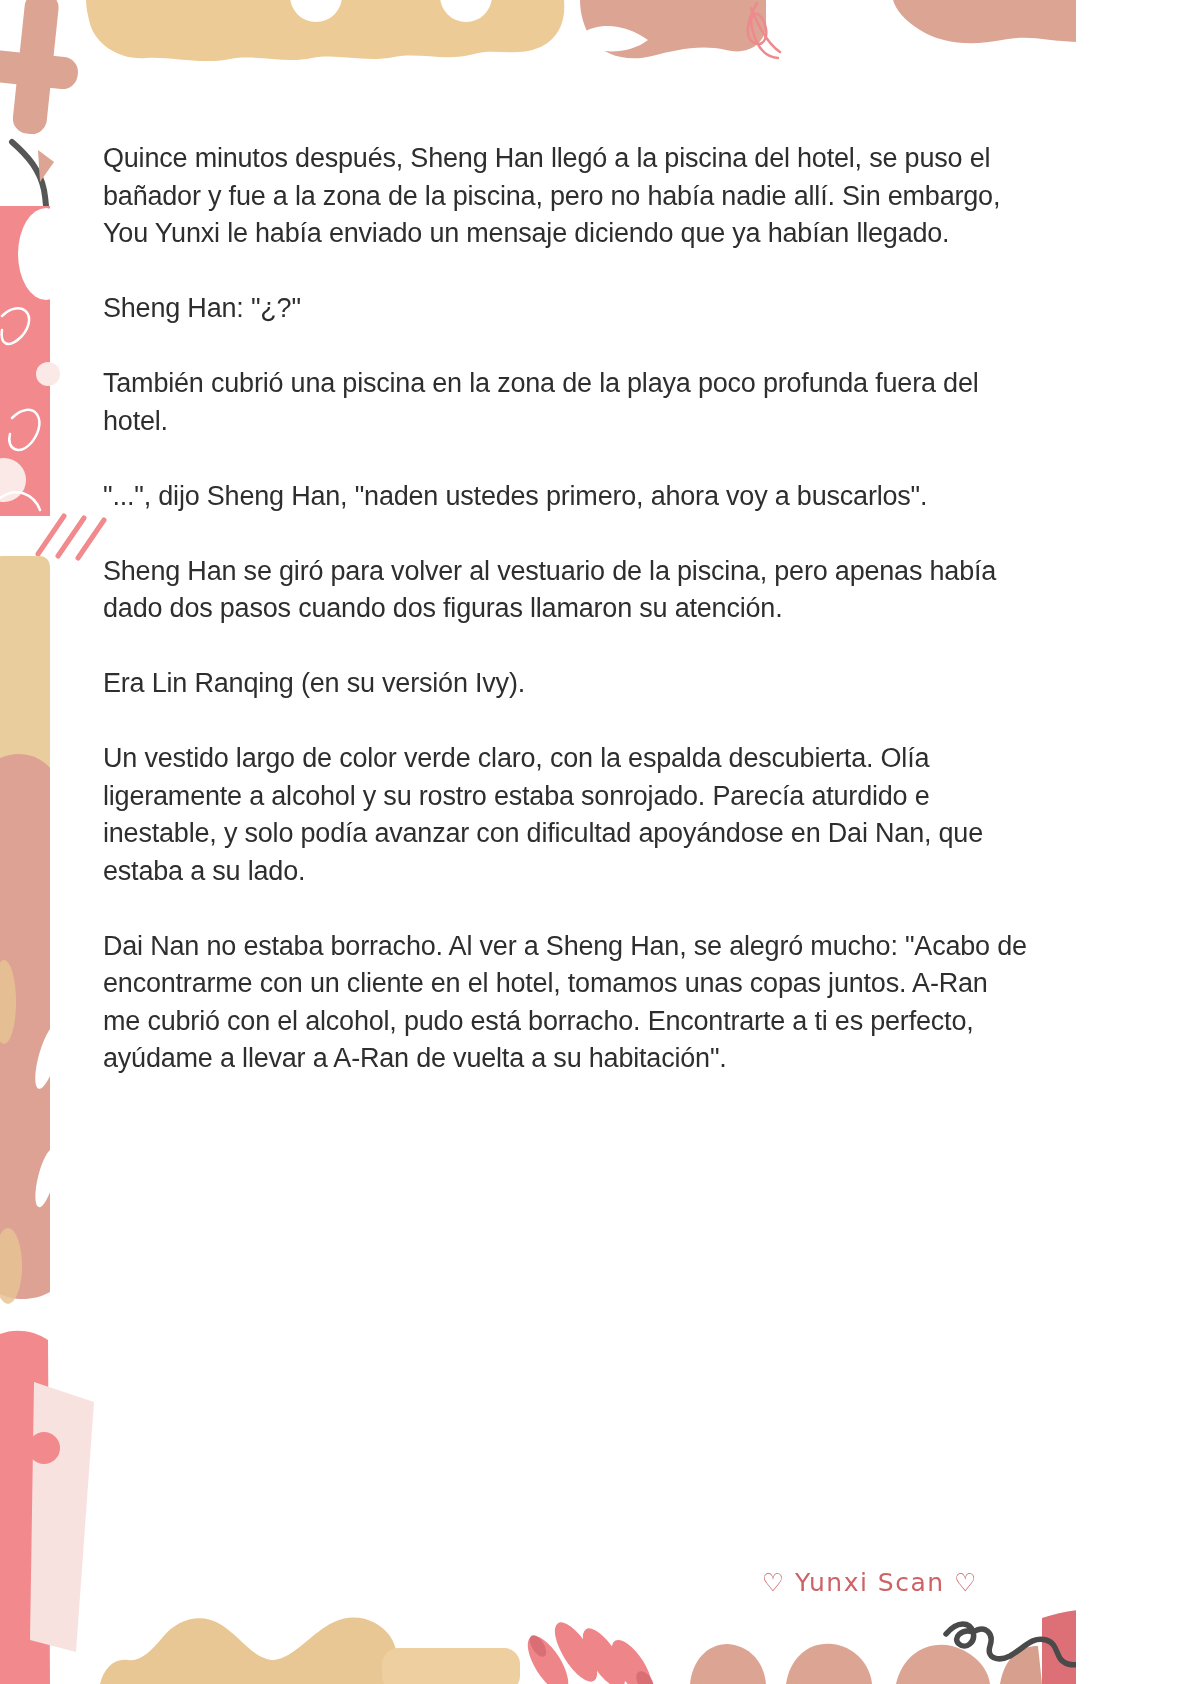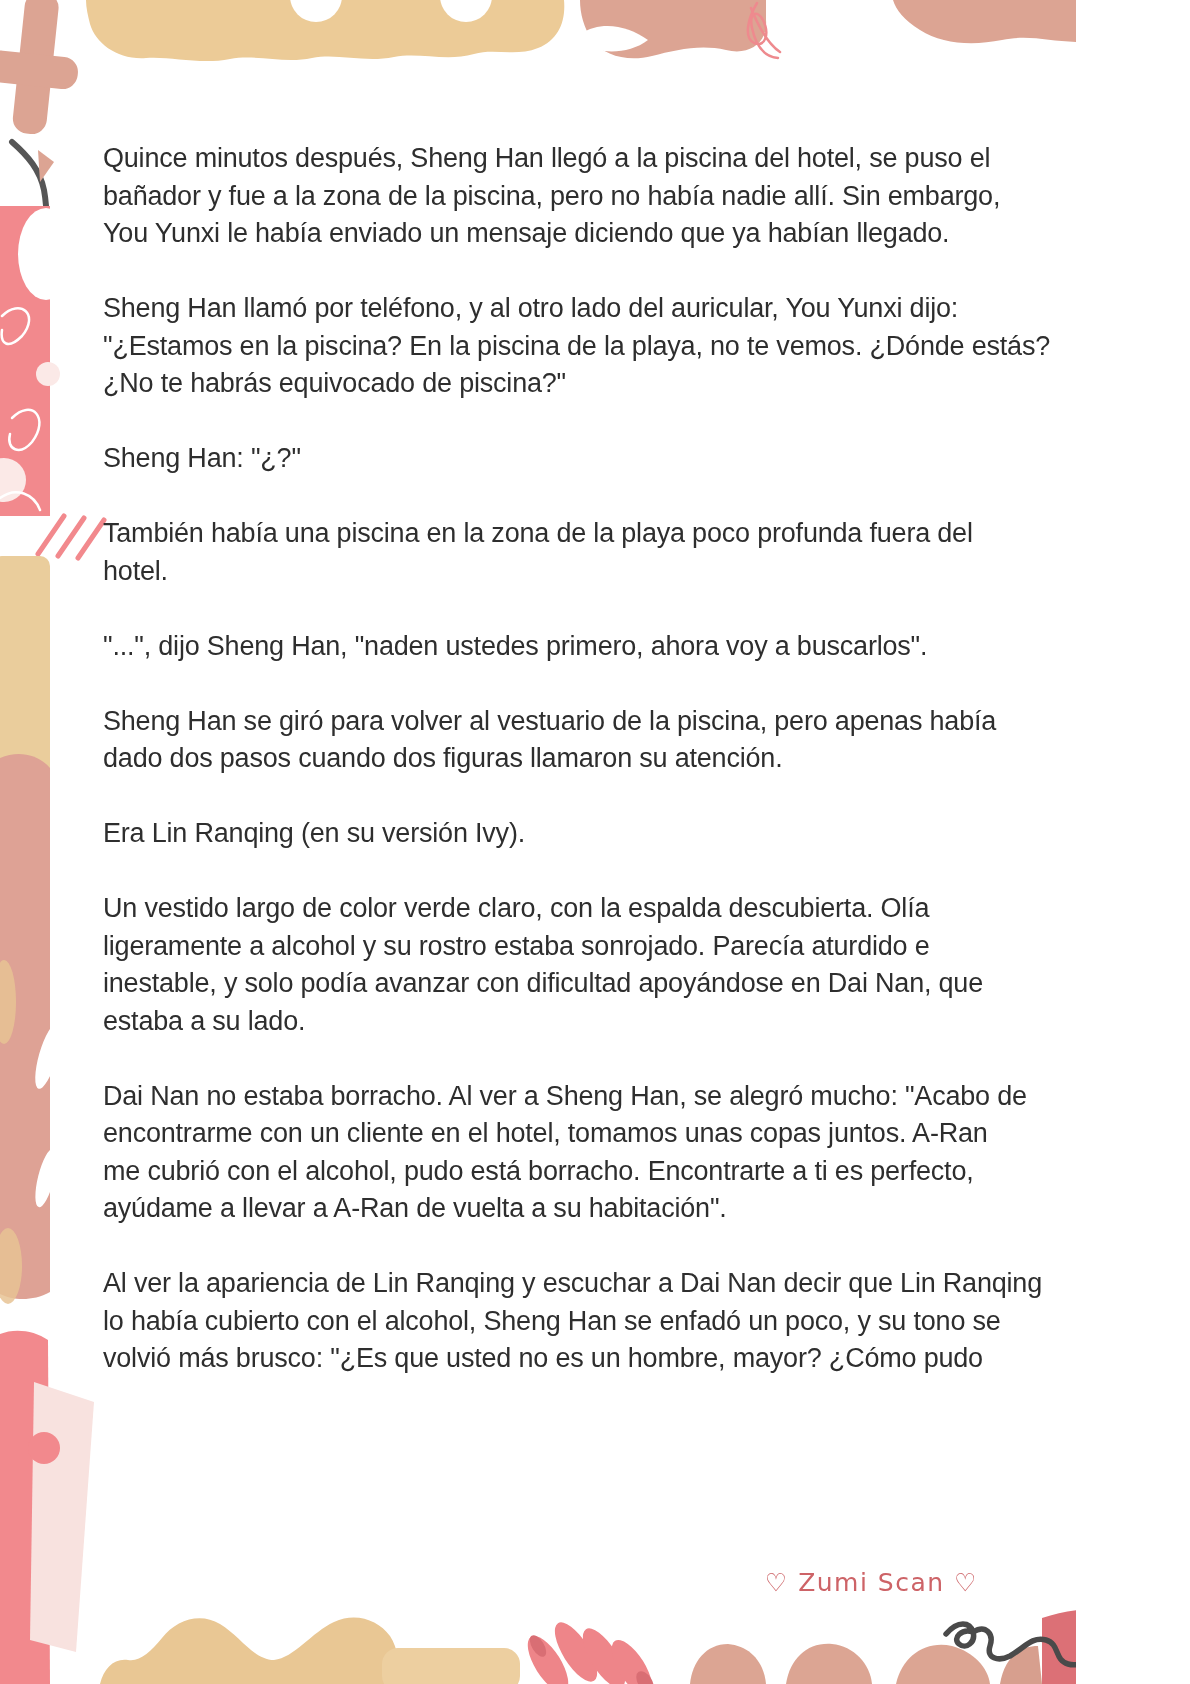--- a/index.html
+++ b/index.html
@@ -155,38 +155,32 @@
 
     <path fill="#f2898d" d="M0,1334 C14,1328 34,1330 48,1340 L50,1684 H0 Z"></path>
     <path fill="#f8e2df" d="M34,1382 L94,1402 L76,1652 L30,1640 Z"></path>
     <circle cx="44" cy="1448" r="16" fill="#f2898d"></circle>
   </svg>
 
   <main class="story">
       <p>Quince minutos después, Sheng Han llegó a la piscina del hotel, se puso el
 bañador y fue a la zona de la piscina, pero no había nadie allí. Sin embargo,
 You Yunxi le había enviado un mensaje diciendo que ya habían llegado.</p>
-      <p>Sheng Han llamó por teléfono, y al otro lado del auricular, You Yunxi dijo:
-"¿Estamos en la piscina? En la piscina de la playa, no te vemos. ¿Dónde estás?
-¿No te habrás equivocado de piscina?"</p>
       <p>Sheng Han: "¿?"</p>
-      <p>También había una piscina en la zona de la playa poco profunda fuera del
+      <p>También cubrió una piscina en la zona de la playa poco profunda fuera del
 hotel.</p>
       <p>"...", dijo Sheng Han, "naden ustedes primero, ahora voy a buscarlos".</p>
       <p>Sheng Han se giró para volver al vestuario de la piscina, pero apenas había
 dado dos pasos cuando dos figuras llamaron su atención.</p>
       <p>Era Lin Ranqing (en su versión Ivy).</p>
       <p>Un vestido largo de color verde claro, con la espalda descubierta. Olía
 ligeramente a alcohol y su rostro estaba sonrojado. Parecía aturdido e
 inestable, y solo podía avanzar con dificultad apoyándose en Dai Nan, que
 estaba a su lado.</p>
       <p>Dai Nan no estaba borracho. Al ver a Sheng Han, se alegró mucho: "Acabo de
 encontrarme con un cliente en el hotel, tomamos unas copas juntos. A-Ran
 me cubrió con el alcohol, pudo está borracho. Encontrarte a ti es perfecto,
 ayúdame a llevar a A-Ran de vuelta a su habitación".</p>
-      <p>Al ver la apariencia de Lin Ranqing y escuchar a Dai Nan decir que Lin Ranqing
-lo había cubierto con el alcohol, Sheng Han se enfadó un poco, y su tono se
-volvió más brusco: "¿Es que usted no es un hombre, mayor? ¿Cómo pudo</p>
     </main>
 
-  <div class="watermark">♡ Zumi Scan ♡</div>
+  <div class="watermark">♡ Yunxi Scan ♡</div>
 
 </div>
 
 </body></html>

